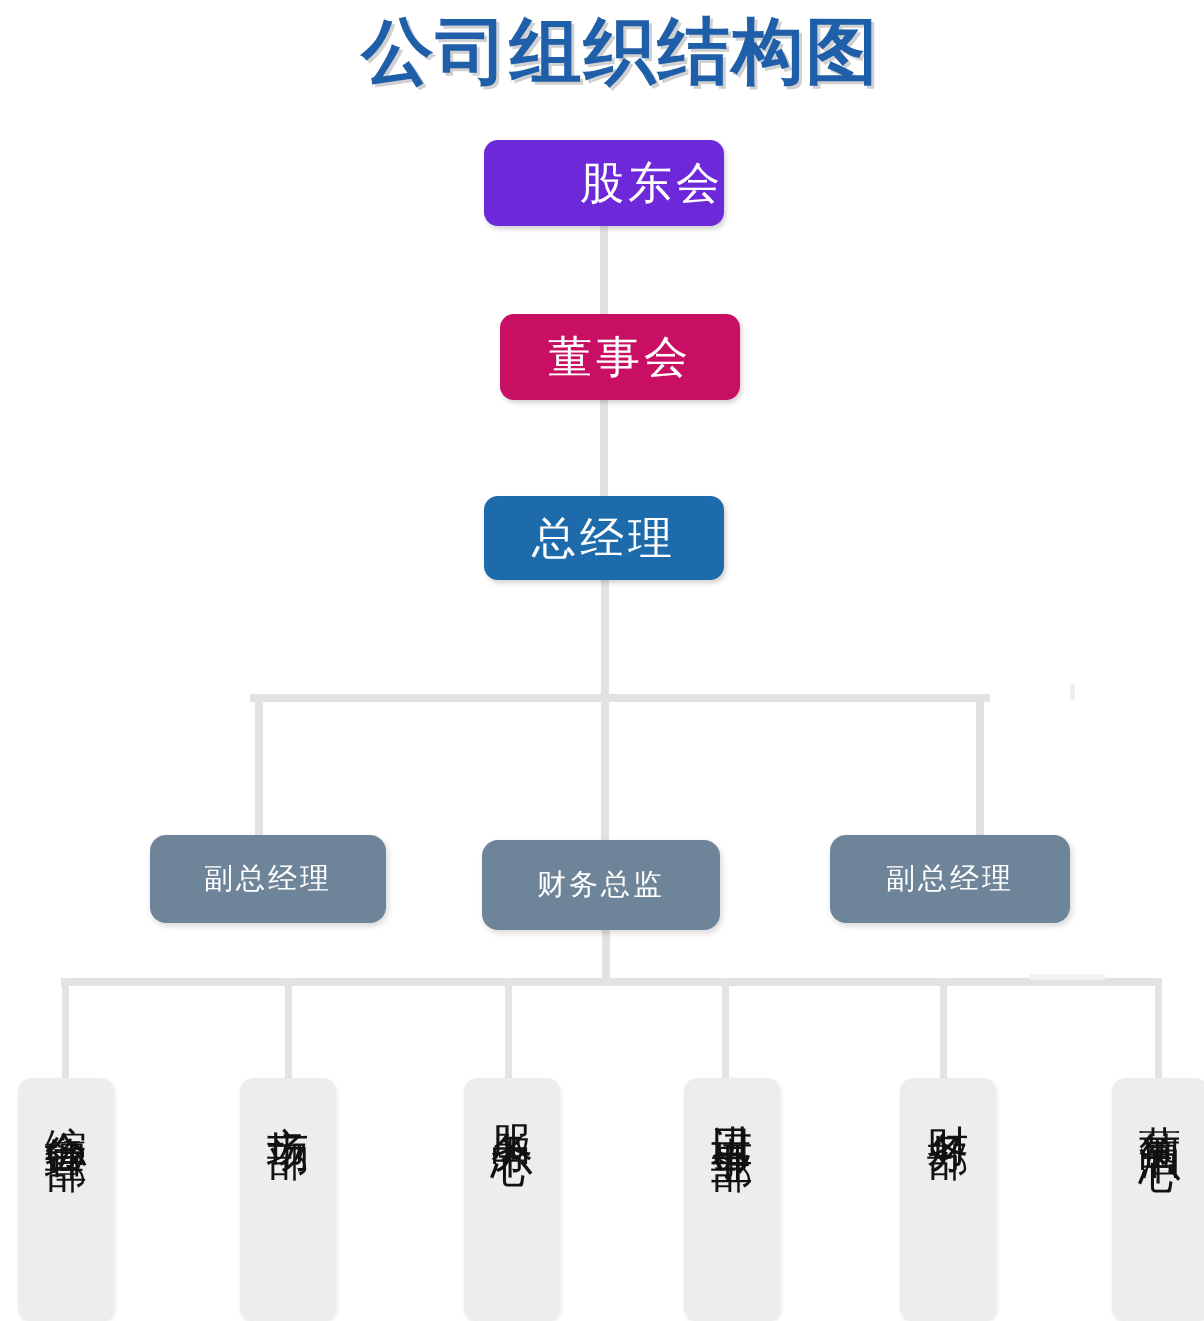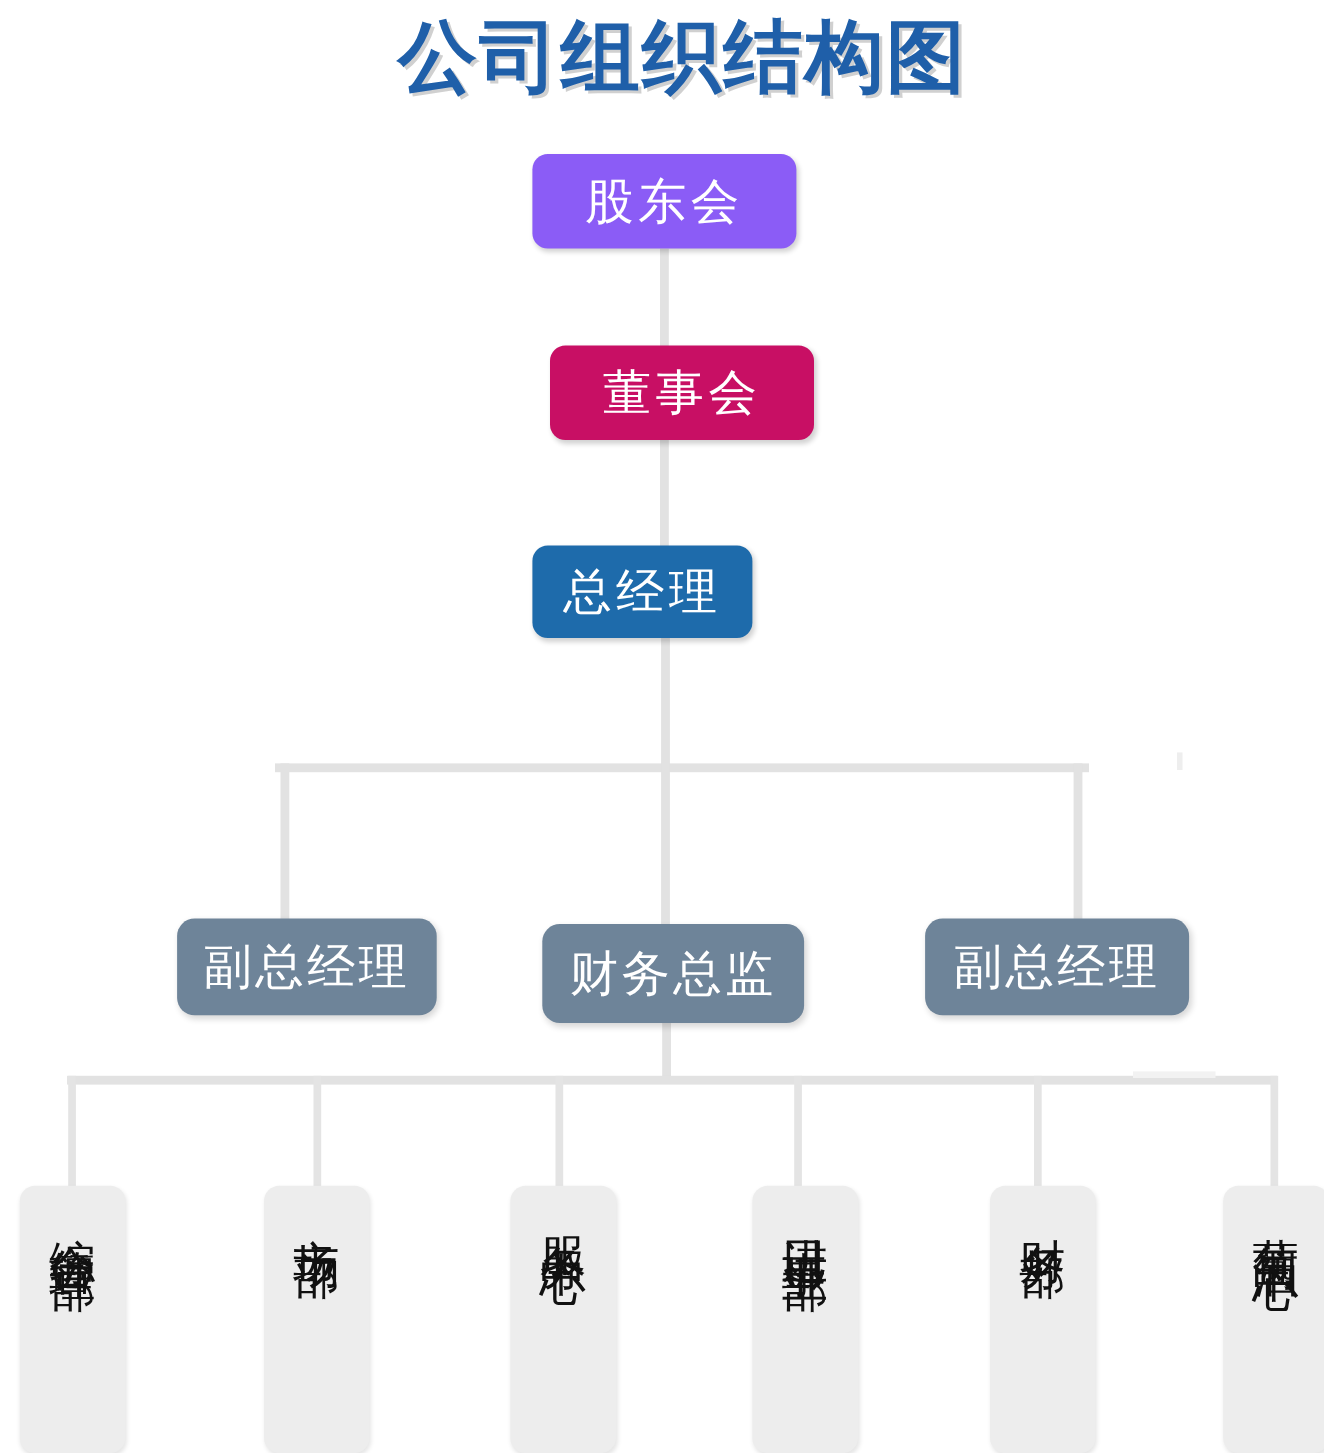--- a/index.html
+++ b/index.html
@@ -62,52 +62,52 @@
     white-space: nowrap;
     box-shadow: 2px 3px 5px rgba(0,0,0,0.18);
   }
 
   .node-label { display: block; }
 
   
   #node-shareholders {
     left: 484px; top: 140px;
     width: 240px; height: 86px;
-    background: #8b5cf6;
+    background: #6d28d9;
     font-size: 44px;
     letter-spacing: 4px;
+    justify-content: flex-end;
   }
 
   
   #node-board {
     left: 500px; top: 314px;
     width: 240px; height: 86px;
     background: #C80F64;
     font-size: 44px;
     letter-spacing: 4px;
   }
 
   
   #node-gm {
     left: 484px; top: 496px;
-    width: 200px; height: 84px;
+    width: 240px; height: 84px;
     background: #1E6BAB;
     font-size: 44px;
     letter-spacing: 4px;
   }
 
   
   .node-slate {
     background: #6E8499;
-    font-size: 44px;
+    font-size: 29px;
     letter-spacing: 3px;
     height: 88px;
     border-radius: 16px;
     box-shadow: 2px 3px 6px rgba(0,0,0,0.16);
-    margin-left: 11px;
   }
   #node-vgm-left   { left: 150px; top: 835px; width: 236px; }
   #node-cfo        { left: 482px; top: 840px; width: 238px; height: 90px; }
   #node-vgm-right  { left: 830px; top: 835px; width: 240px; }
 
   
   .node-dept {
     background: #EDEDED;
     color: #111111;
     border-radius: 14px;

